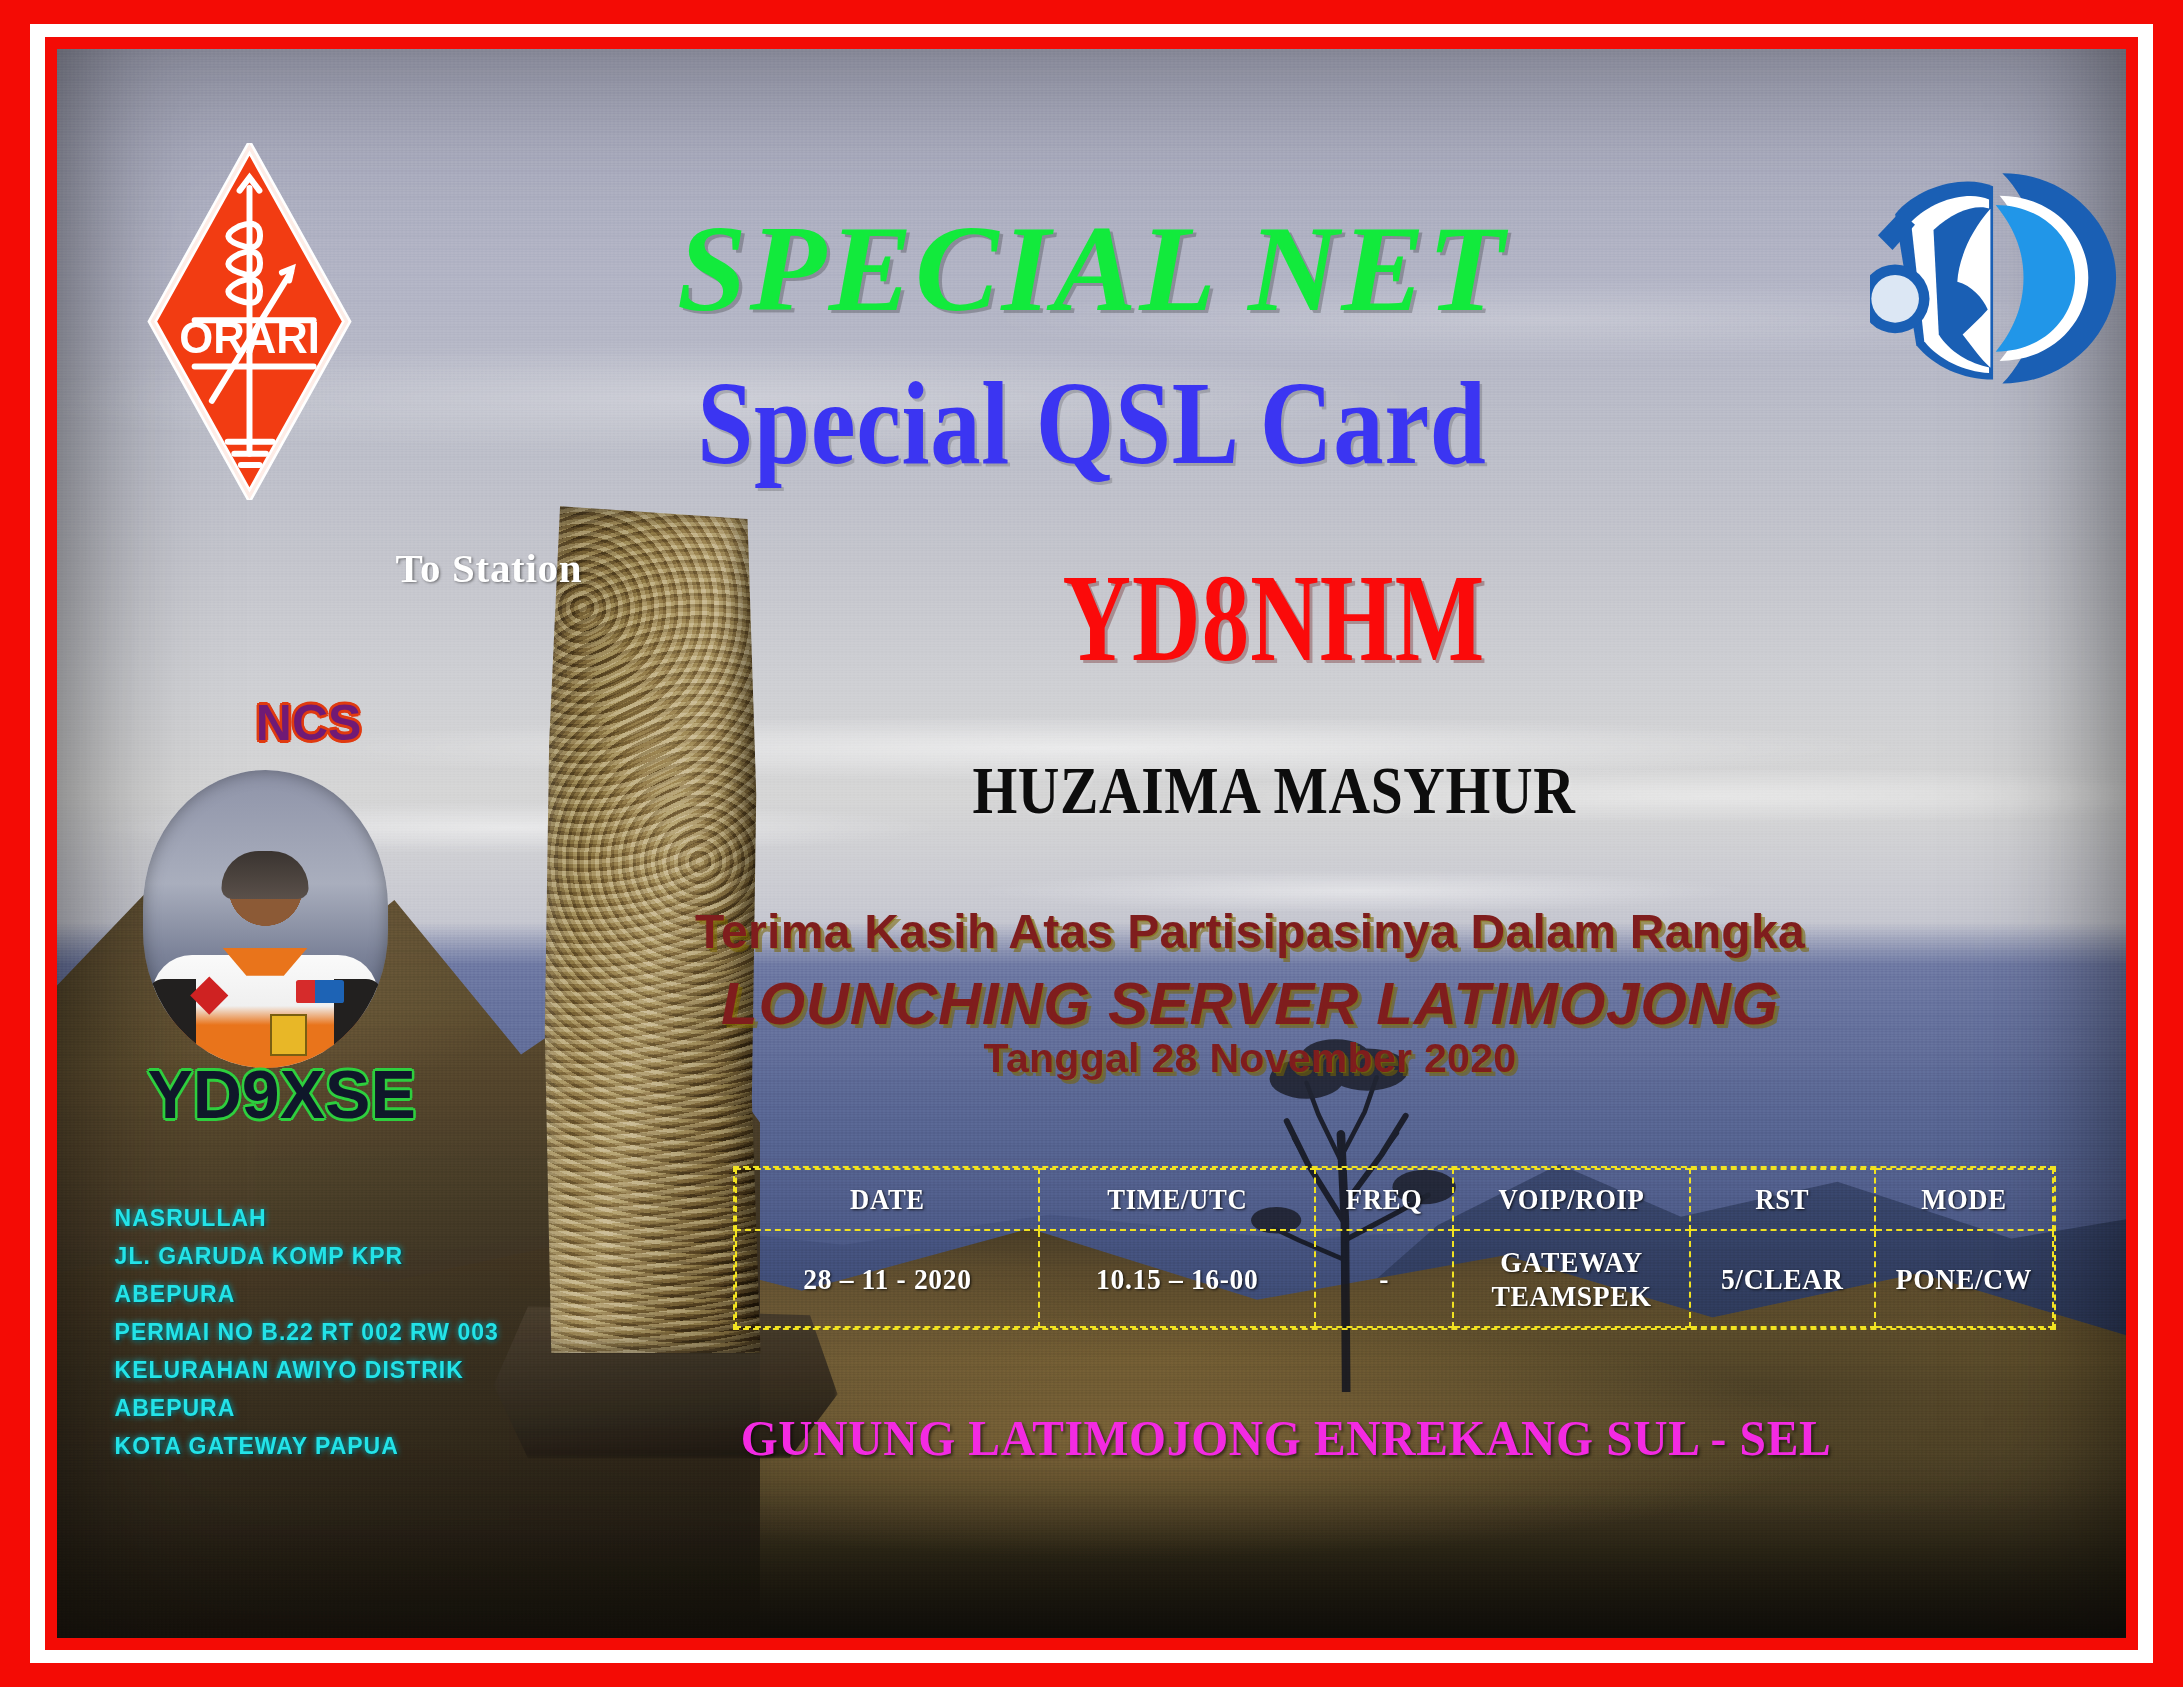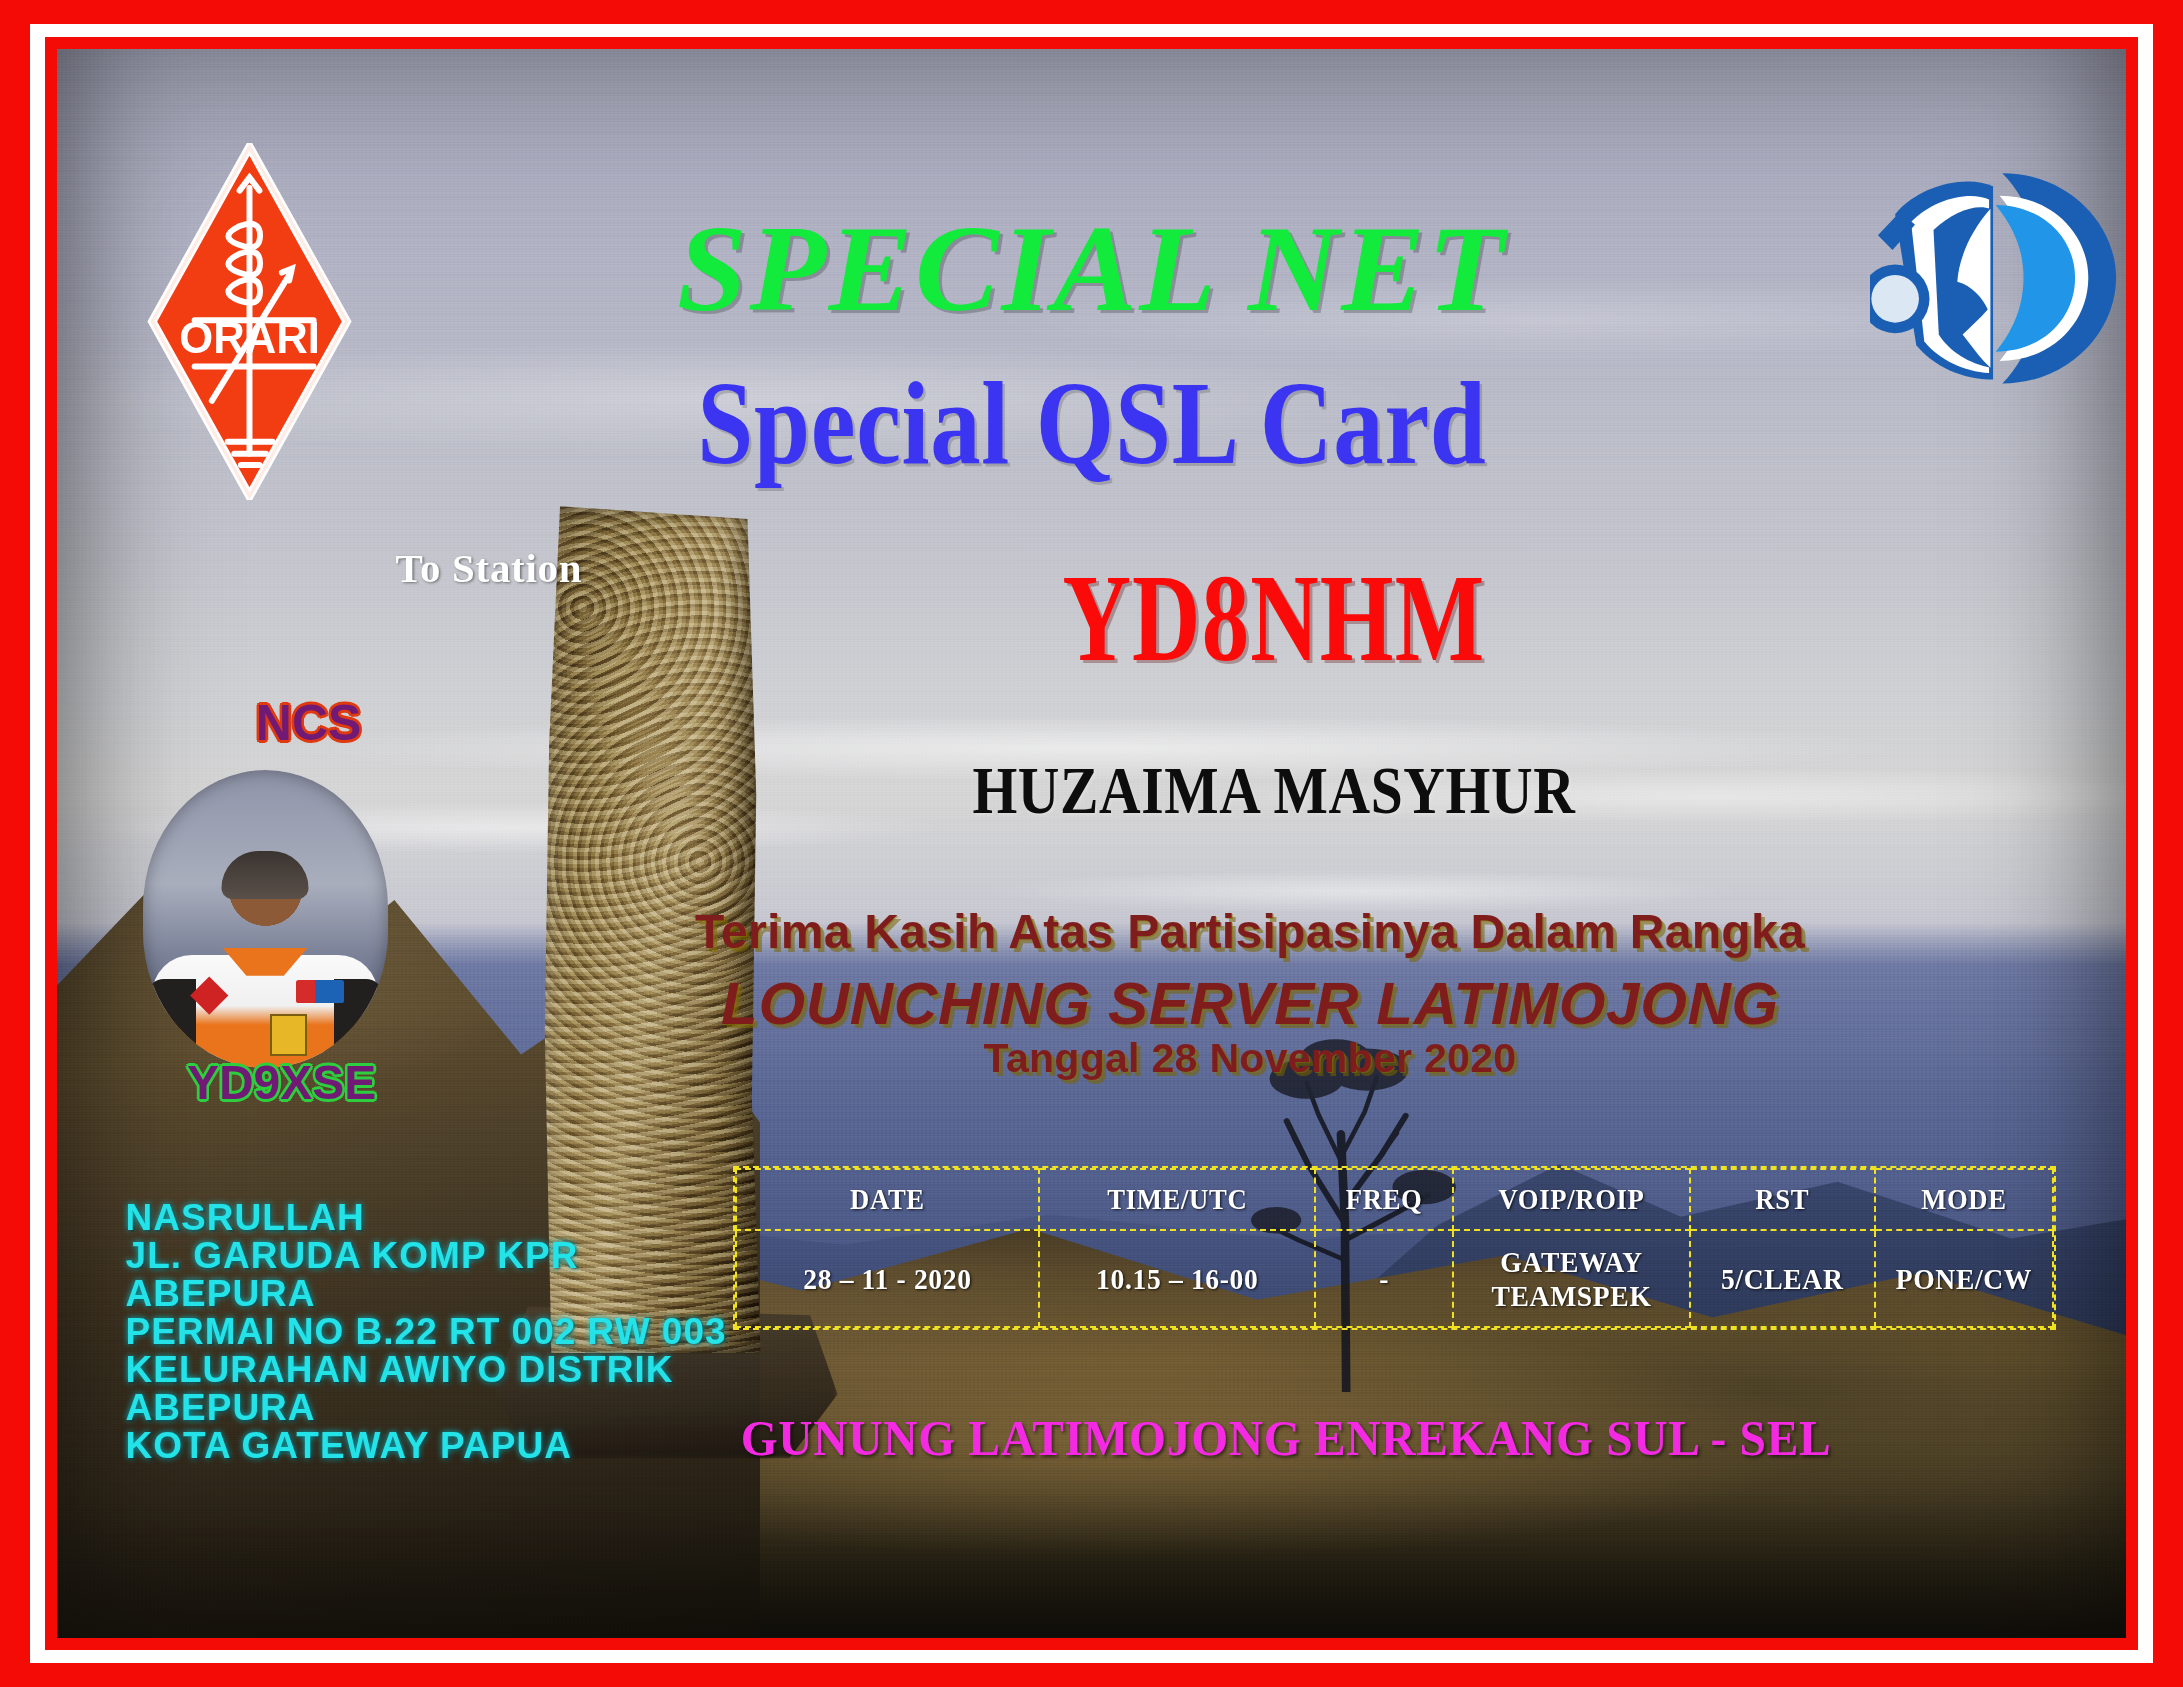--- a/index.html
+++ b/index.html
@@ -212,32 +212,32 @@
     border-radius:40px 40px 0 0;
   }
   .op-sleeve-l{ position:absolute; left:2%; bottom:0; width:20%; height:30%; background:#22201f; border-radius:17px 0 0 0; }
   .op-sleeve-r{ position:absolute; right:2%; bottom:0; width:20%; height:30%; background:#22201f; border-radius:0 17px 0 0; }
   .op-collar{ position:absolute; left:50%; bottom:31%; transform:translateX(-50%); width:85px; height:28px; background:#e9741b; clip-path:polygon(0 0,100% 0,72% 100%,28% 100%); }
   .op-badge{ position:absolute; left:22%; bottom:20%; width:26.5px; height:26.5px; background:#cf2222; transform:rotate(45deg); }
   .op-idcard{ position:absolute; left:52%; bottom:4%; width:37px; height:42px; background:#e8b727; border:2px solid #7a5f12; }
   .op-logo-patch{ position:absolute; right:18%; bottom:22%; width:48px; height:22.5px; background:linear-gradient(90deg,#d62b2b 0 40%,#1d63b5 40% 100%); border-radius:2.6px; }
   #ncs-callsign{
     position:absolute; left:86px; top:1006px; width:278px; text-align:center;
-    font-family:"Liberation Sans", sans-serif; font-weight:bold; font-size:48px;
-    color:#701a75;
+    font-family:"Liberation Sans", sans-serif; font-weight:bold; font-size:68px;
+    color:#0f172a;
     text-shadow:
       -2px -2px 0 #2ecf3e, 2px -2px 0 #2ecf3e, -2px 2px 0 #2ecf3e, 2px 2px 0 #2ecf3e,
        0 -2.6px 0 #2ecf3e, 0 2.6px 0 #2ecf3e, -2.6px 0 0 #2ecf3e, 2.6px 0 0 #2ecf3e;
   }
 
   
   #address-block{
-    position:absolute; left:69px; top:1150px;
+    position:absolute; left:58px; top:1150px;
     font-family:"Liberation Sans", sans-serif; font-weight:bold;
-    font-size:37px; line-height:38px; color:#23e3e8; letter-spacing:1px;
+    font-size:23px; line-height:38px; color:#23e3e8; letter-spacing:1px;
     text-shadow: 0 0 6.6px rgba(0,210,230,.85), 1.3px 1.3px 2.6px rgba(0,0,0,.65);
   }
   #address-block div{ white-space:nowrap; }
 
   
   #log-table{
     position:absolute; left:676px; top:1117px; width:1323px; height:164px;
     border:2.6px dashed #f1e221; border-collapse:collapse;
   }
   #log-table table{ width:100%; height:100%; border-collapse:collapse; }

